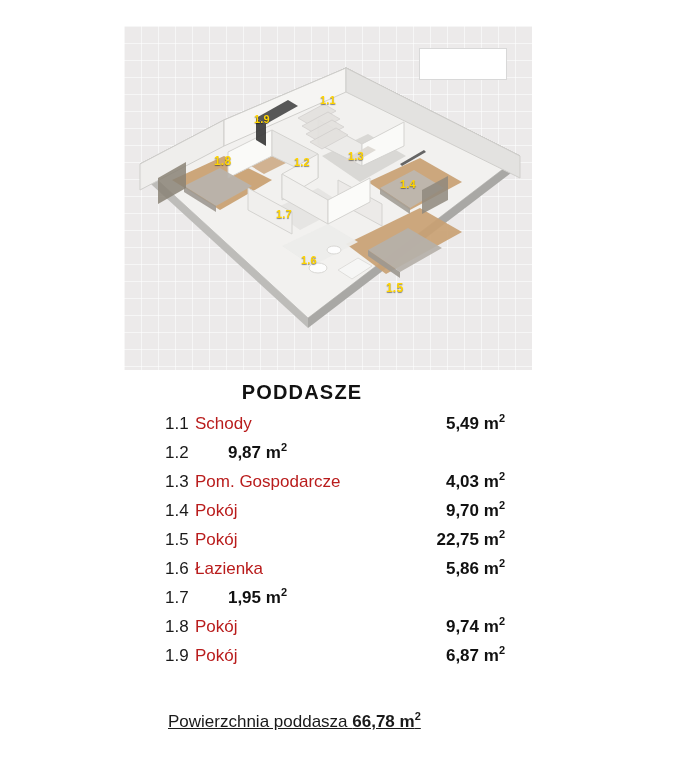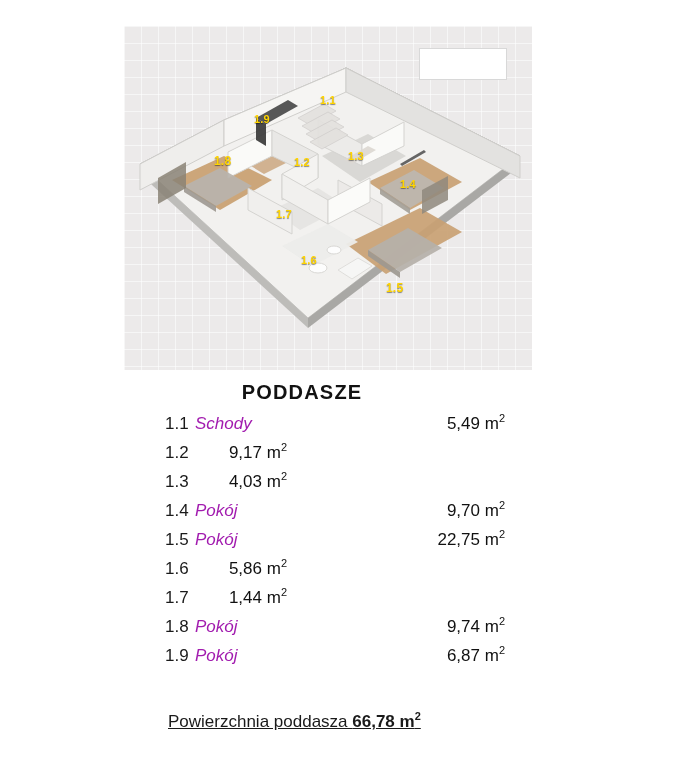--- a/index.html
+++ b/index.html
@@ -96,27 +96,26 @@
     height: 29px;
     font-size: 17px;
   }
   .room-row .rid {
     width: 30px;
     flex: 0 0 30px;
     color: #1a1a1a;
   }
   .room-row .rname {
     flex: 1 1 auto;
-    color: #a21caf;
+    color: #b91c1c;
     white-space: nowrap;
-    font-style: italic;
   }
   .room-row .rarea {
     flex: 0 0 auto;
-    font-weight: normal;
+    font-weight: bold;
     text-align: right;
     min-width: 92px;
     color: #111111;
   }
   .room-row .rarea sup { font-size: 11px; }
 
   .total {
     position: absolute;
     left: 168px;
     top: 710px;
@@ -241,48 +240,50 @@
 <div class="rooms">
 
   <div class="room-row">
     <span class="rid">1.1</span>
     <span class="rname">Schody</span>
     <span class="rarea"><span>5,49 m</span><sup>2</sup></span>
   </div>
 
   <div class="room-row">
     <span class="rid">1.2</span>
-    <span class="rarea"><span>9,17 m</span><sup>2</sup></span>
+    <span class="rarea"><span>9,87 m</span><sup>2</sup></span>
   </div>
 
   <div class="room-row">
     <span class="rid">1.3</span>
+    <span class="rname">Pom. Gospodarcze</span>
     <span class="rarea"><span>4,03 m</span><sup>2</sup></span>
   </div>
 
   <div class="room-row">
     <span class="rid">1.4</span>
     <span class="rname">Pokój</span>
     <span class="rarea"><span>9,70 m</span><sup>2</sup></span>
   </div>
 
   <div class="room-row">
     <span class="rid">1.5</span>
     <span class="rname">Pokój</span>
     <span class="rarea"><span>22,75 m</span><sup>2</sup></span>
   </div>
 
   <div class="room-row">
     <span class="rid">1.6</span>
+    <span class="rname">Łazienka</span>
     <span class="rarea"><span>5,86 m</span><sup>2</sup></span>
   </div>
 
   <div class="room-row">
     <span class="rid">1.7</span>
-    <span class="rarea"><span>1,44 m</span><sup>2</sup></span>
+    <span class="rarea"><span>1,95 m</span><sup>2</sup></span>
   </div>
 
   <div class="room-row">
     <span class="rid">1.8</span>
     <span class="rname">Pokój</span>
     <span class="rarea"><span>9,74 m</span><sup>2</sup></span>
   </div>
 
   <div class="room-row">
     <span class="rid">1.9</span>

